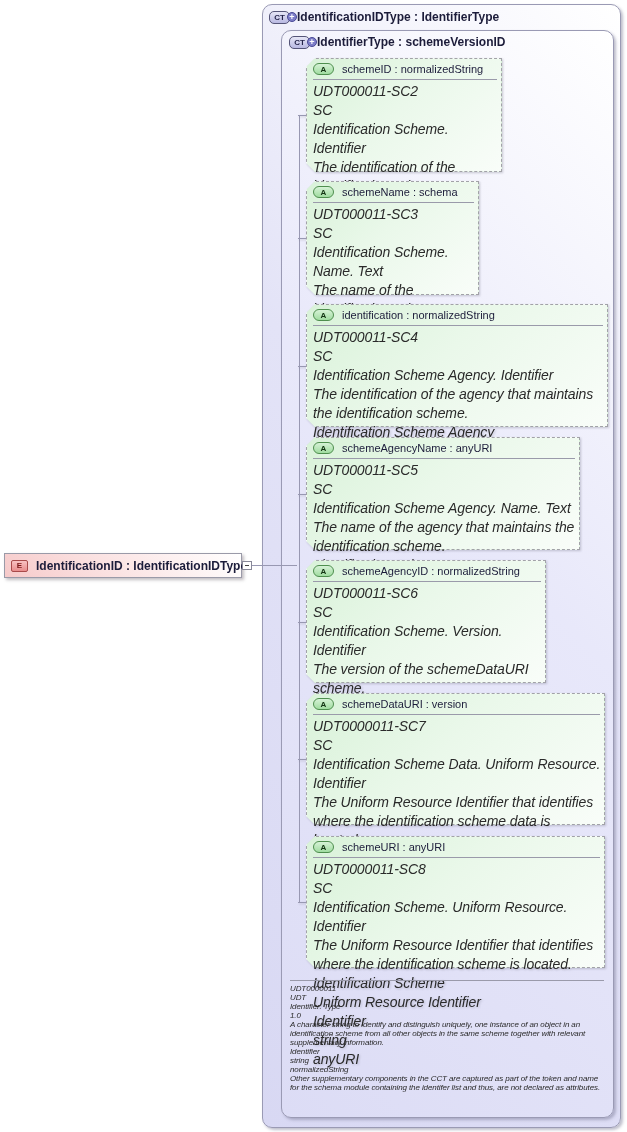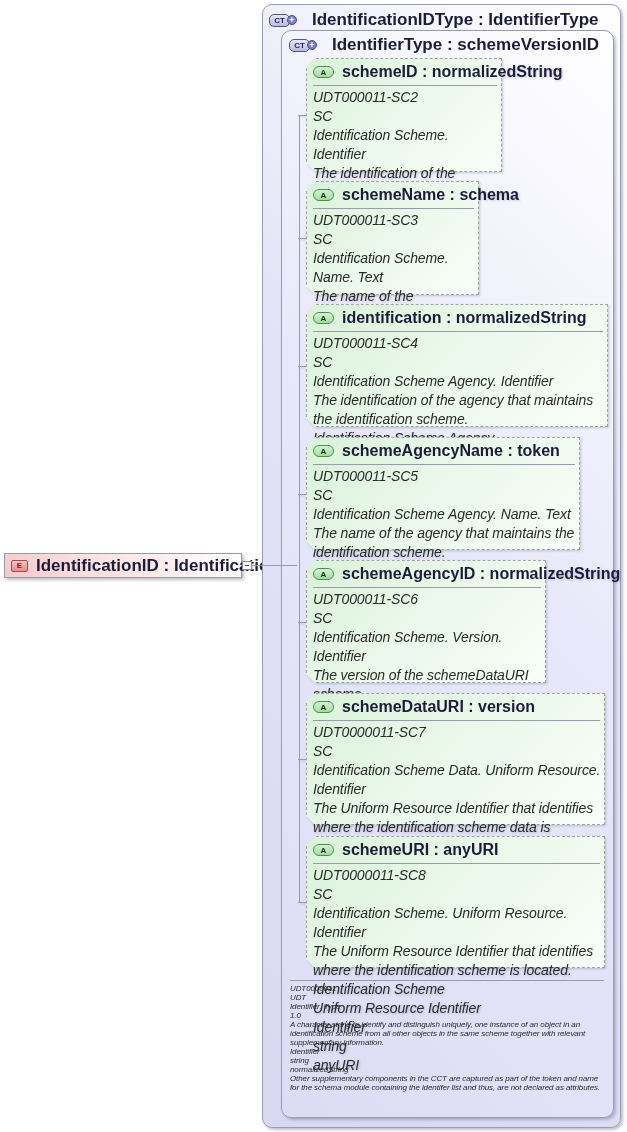--- a/index.html
+++ b/index.html
@@ -10,24 +10,24 @@
   
   .ct-box {
     position: absolute; border: 1px solid #9a9ab4; border-radius: 10px;
     box-shadow: 2px 2px 3px rgba(110,110,140,.45);
   }
   #outer-box { left: 262px; top: 4px; width: 359px; height: 1124px;
     background: linear-gradient(225deg, #ffffff 0%, #e3e3f7 45%, #d8d8f3 100%); }
   #inner-box { left: 18px; top: 25px; width: 333px; height: 1088px;
     background: linear-gradient(225deg, #ffffff 0%, #e8e8fa 45%, #dcdcf5 100%); }
 
-  .box-header { position: absolute; display: flex; align-items: center; gap: 15px; }
+  .box-header { position: absolute; display: flex; align-items: center; gap: 0; }
   #outer-header { left: 6px; top: 5px; }
   #inner-header { left: 7px; top: 4px; }
-  .box-title { font-size: 17px; font-weight: bold; color: #1c1c3a; white-space: nowrap; }
+  .box-title { font-size: 12px; font-weight: bold; color: #1c1c3a; white-space: nowrap; }
 
   
   .ct-icon { display: inline-flex; align-items: center; }
   .ct-pill { display: inline-flex; align-items: center; justify-content: center;
     width: 21px; height: 13px; border: 1px solid #555578; border-radius: 5px;
     background: linear-gradient(180deg, #e6e6f6, #b9b9e2);
     font-size: 8px; font-weight: bold; color: #24244a; }
   .ct-plus { display: inline-flex; align-items: center; justify-content: center;
     width: 10px; height: 10px; margin-left: -3px; border: 1px solid #4a4a96; border-radius: 50%;
     background: #7d7dc8; color: #fff; font-size: 9px; line-height: 9px; font-weight: bold; }
@@ -37,21 +37,21 @@
   .attr-box { position: absolute; left: 24px;
     filter: drop-shadow(1.5px 1.5px 1px rgba(110,110,130,.35)); }
   .attr-bg { position: absolute; inset: 0;
     border: 1px dashed #a2a2a8;
     background: linear-gradient(135deg, #d9f2d9 0%, #eaf8ea 45%, #f9fdf9 100%);
     clip-path: polygon(9px 0, 100% 0, 100% 100%, 9px 100%, 0 calc(100% - 9px), 0 9px); }
   .attr-box::before { content: ""; position: absolute; left: -8px; top: 50%;
     width: 8px; height: 1px; background: #9898b2; }
   .attr-header { position: relative; display: flex; align-items: center; gap: 8px;
     padding: 5px 0 0 7px; }
-  .attr-title { font-size: 16px; font-weight: bold; color: #1c1c3a; white-space: nowrap; }
+  .attr-title { font-size: 11px; font-weight: normal; color: #1c1c3a; white-space: nowrap; }
   .a-icon { display: inline-flex; align-items: center; justify-content: center; flex: 0 0 auto;
     width: 21px; height: 12px; border: 1px solid #4e8e4e; border-radius: 6px;
     background: linear-gradient(180deg, #d6f2d6, #a0dca0);
     font-size: 8px; font-weight: bold; color: #123312; }
   .attr-hr { position: relative; height: 1px; background: #9a9aaa; margin: 4px 5px 2px 7px; }
   .attr-body { position: relative; margin: 2px 3px 0 7px;
     font-size: 14px; font-style: italic; letter-spacing: -0.1px; line-height: 19px;
     color: #2a2a2a; white-space: pre-line; overflow: hidden; }
 
   
@@ -158,21 +158,21 @@
 Identification Scheme Agency
 Identification
 Identifier
 string
 Defaults to the UN/EDIFACT data element 1708 code list.</div>
   </div>
           <div class="attr-box" style="top: 406px; height: 113px; width: 274px;">
     <div class="attr-bg"></div>
     <div class="attr-header">
       <span class="a-icon">A</span>
-      <span class="attr-title">schemeAgencyName : token</span>
+      <span class="attr-title">schemeAgencyName : anyURI</span>
     </div>
     <div class="attr-hr"></div>
     <div class="attr-body">UDT000011-SC5
 SC
 Identification Scheme Agency. Name. Text
 The name of the agency that maintains the identification scheme.
 Identification Scheme Agency
 Agency Name
 Text
 string</div>

